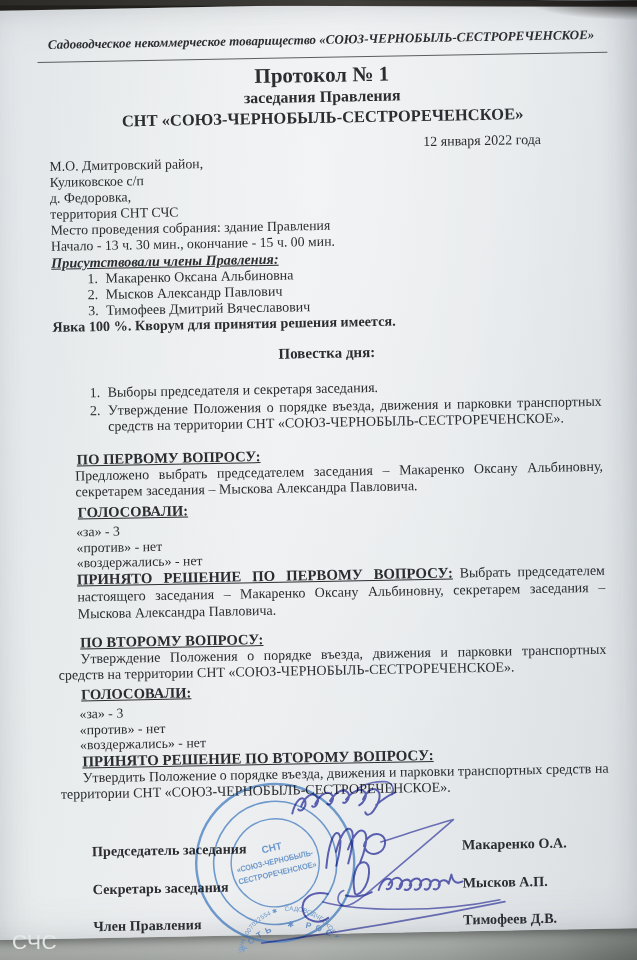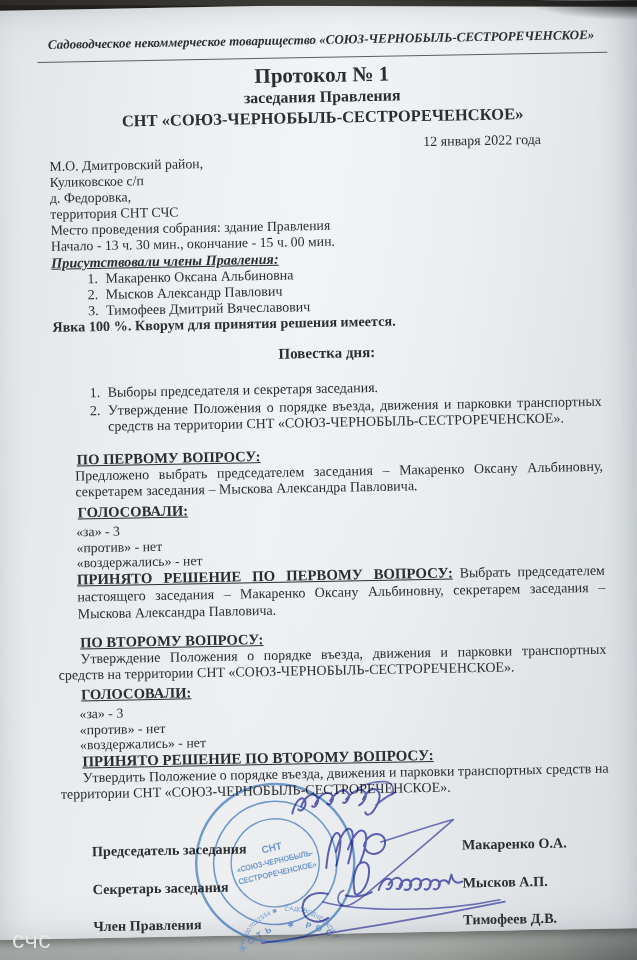--- a/index.html
+++ b/index.html
@@ -56,21 +56,21 @@
   .sig-role{font-weight:bold;font-size:14.2px;margin-left:30px;}
   .sig-name{position:absolute;left:400px;top:0;font-weight:bold;font-size:14.2px;}
   
   .stamp{position:absolute;left:199px;top:774px;width:166px;height:166px;
     mix-blend-mode:multiply;opacity:.92;transform:rotate(-8deg);
     font-family:"Liberation Sans","DejaVu Sans",sans-serif;}
   .ink-svg{position:absolute;left:264px;top:765px;width:300px;height:190px;mix-blend-mode:multiply;}
   .ink{fill:none;stroke:#474cb0;stroke-width:2;stroke-linecap:round;stroke-linejoin:round;opacity:.85;}
   .ink-thin{stroke-width:1.6;opacity:.75;}
   .watermark{position:absolute;left:12px;bottom:6px;z-index:7;
-    font-family:Liberation Mono, monospace;font-size:21px;
+    font-family:Liberation Sans, sans-serif;font-size:21px;
     color:#e7ebeb;letter-spacing:.5px;opacity:.95;}
 </style>
 </head>
 <body>
 
 <div class="photo">
 
   <div class="surface"></div>
 
   <div class="paper">

